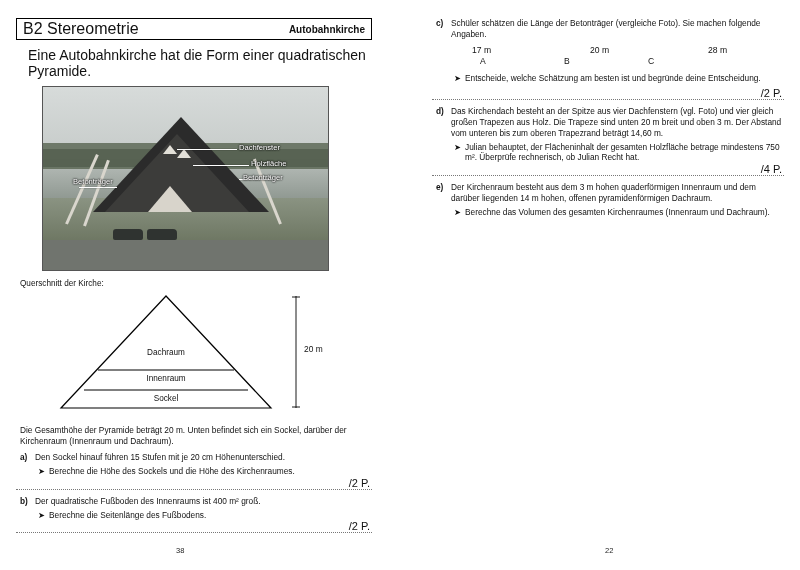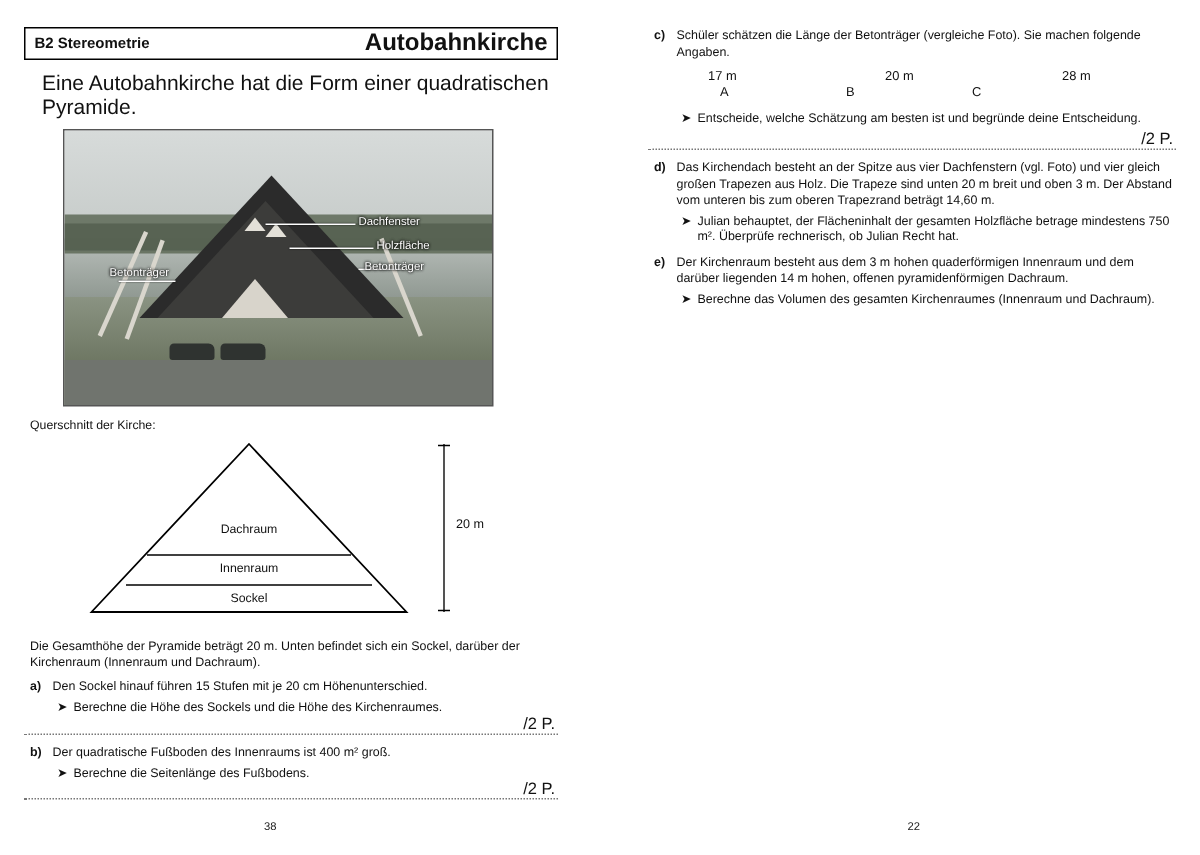--- a/index.html
+++ b/index.html
@@ -39,25 +39,25 @@
   .header-box {
     border: 1.2px solid #000;
     height: 22px;
     display: flex;
     align-items: center;
     justify-content: space-between;
     padding: 0 6px;
     box-sizing: border-box;
   }
   .header-box .h-left {
+    font-size: 16px;
+    font-weight: normal;
+  }
+  .header-box .h-right {
     font-size: 10px;
-    font-weight: bold;
-  }
-  .header-box .h-right {
-    font-size: 16px;
     font-weight: bold;
   }
 
   .intro {
     margin-top: 7px;
     margin-left: 12px;
     font-size: 14px;
   }
 
   
@@ -383,20 +383,23 @@
     </div>
 
     <div class="task">
       <span class="lbl">d)</span>
       <span class="txt">Das Kirchendach besteht an der Spitze aus vier Dachfenstern (vgl. Foto) und vier gleich großen Trapezen aus Holz. Die Trapeze sind unten 20 m breit und oben 3 m. Der Abstand vom unteren bis zum oberen Trapezrand beträgt 14,60 m.</span>
     </div>
     <div class="sub">
       <span class="arw">➤</span>
       <span>Julian behauptet, der Flächeninhalt der gesamten Holzfläche betrage mindestens 750 m². Überprüfe rechnerisch, ob Julian Recht hat.</span>
     </div>
+    <div class="points-line">
+      <span class="points">/4 P.</span>
+    </div>
 
     <div class="task">
       <span class="lbl">e)</span>
       <span class="txt">Der Kirchenraum besteht aus dem 3 m hohen quaderförmigen Innenraum und dem darüber liegenden 14 m hohen, offenen pyramidenförmigen Dachraum.</span>
     </div>
     <div class="sub">
       <span class="arw">➤</span>
       <span>Berechne das Volumen des gesamten Kirchenraumes (Innenraum und Dachraum).</span>
     </div>
 

